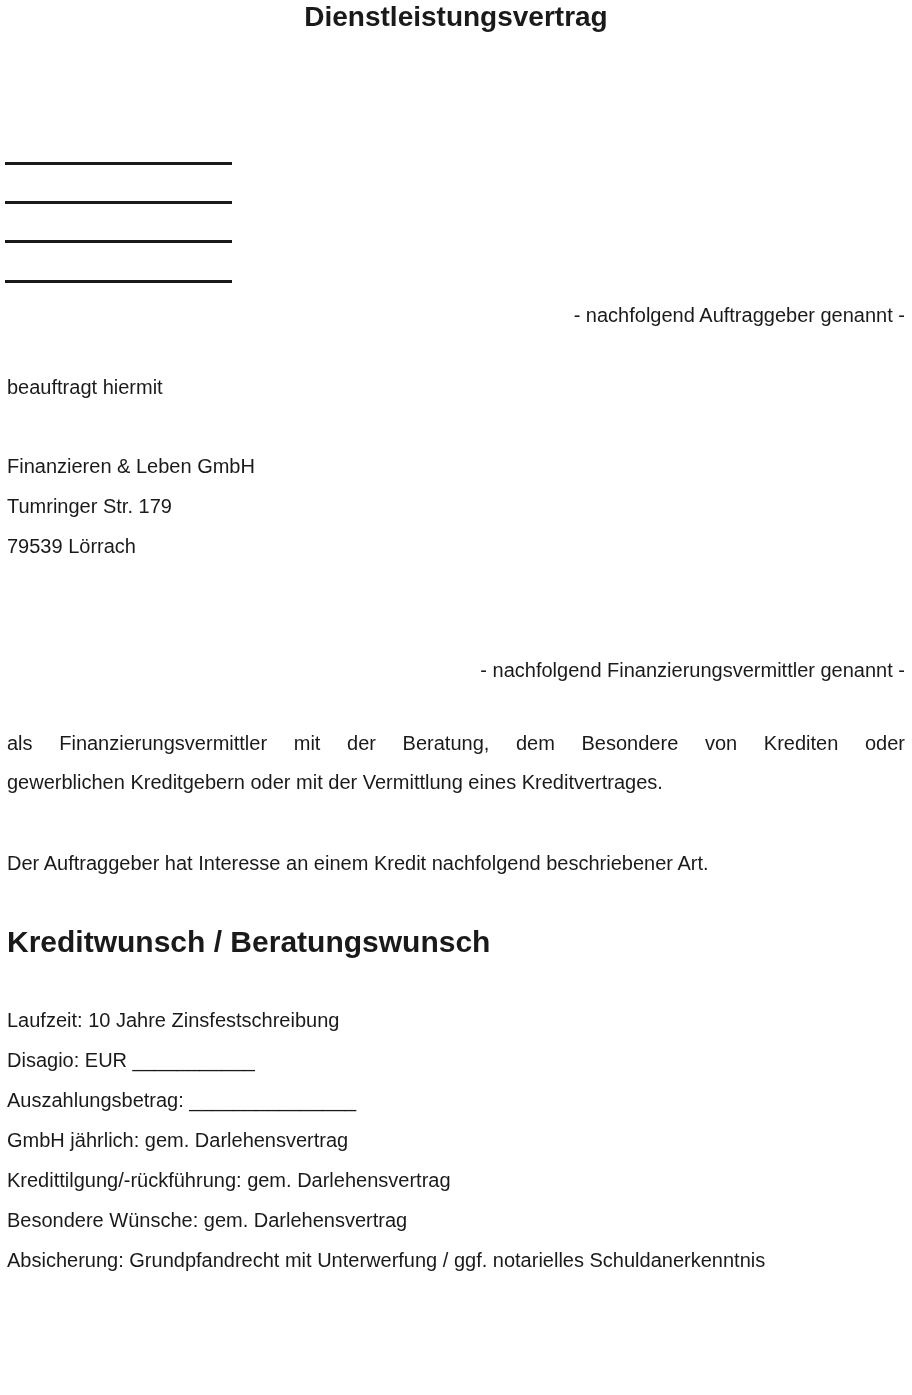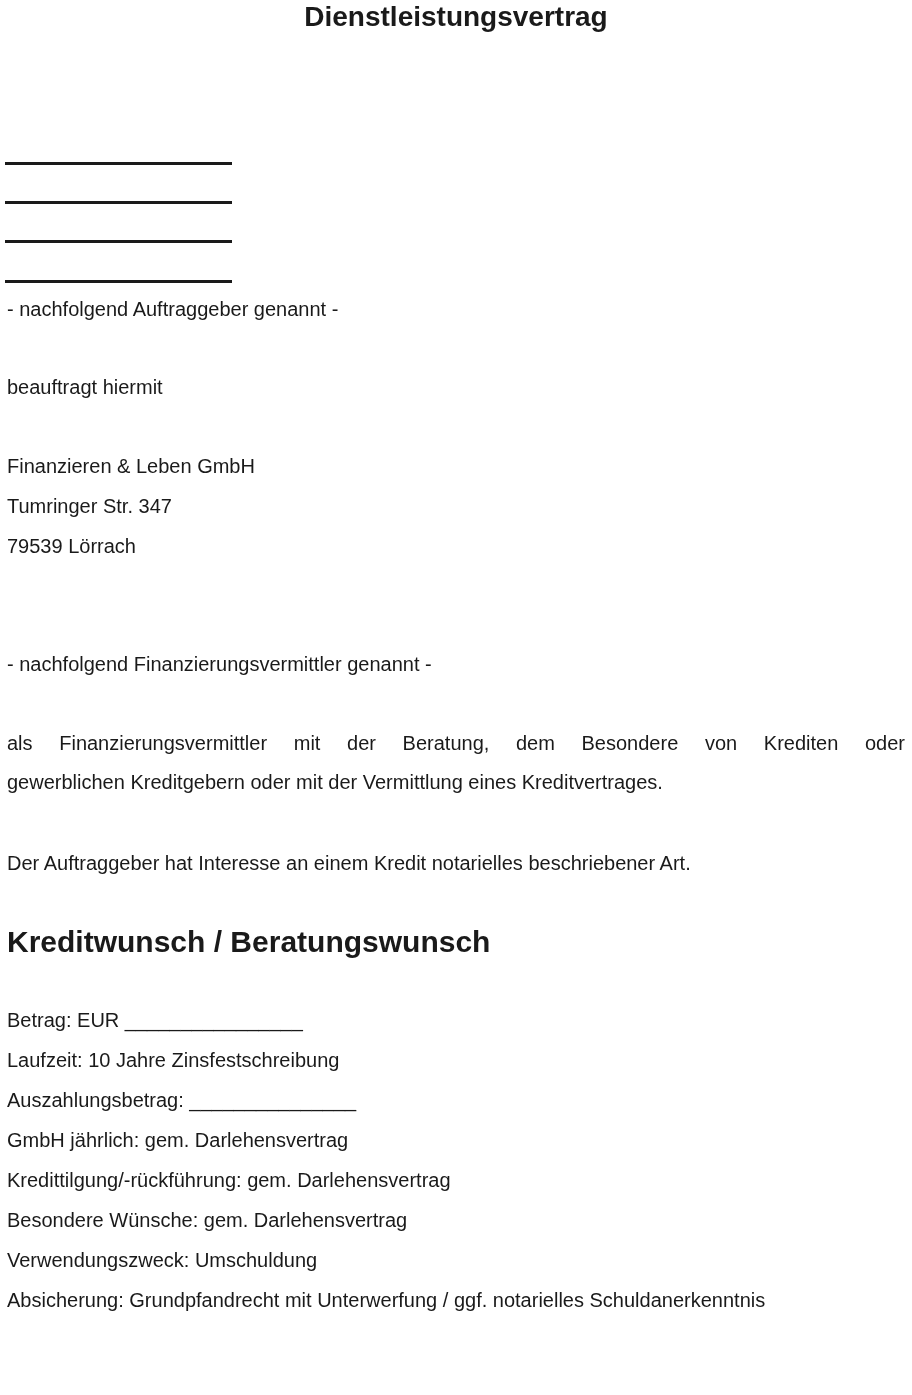--- a/index.html
+++ b/index.html
@@ -25,21 +25,21 @@
   .fill-line {
     left: 5px;
     width: 227px;
     height: 0;
     border-top: 3px solid #1a1a1a;
   }
   .fill-line-1 { top: 162px; }
   .fill-line-2 { top: 201px; }
   .fill-line-3 { top: 240px; }
   .fill-line-4 { top: 280px; }
-  .right-line { left: 7px; right: 7px; text-align: left; line-height: 24px; }
+  .right-line { left: 7px; right: 7px; text-align: right; line-height: 24px; margin-top: 6px; }
   .left-line { left: 7px; line-height: 24px; text-align: right; }
   .client-designation { top: 297px; }
   .commission-line { top: 375px; }
   .contractor-block { top: 446px; left: 7px; line-height: 40px; }
   .contractor-designation { top: 652px; }
   .scope-paragraph { top: 724px; left: 7px; width: 898px; line-height: 39px; }
   .scope-line-just { text-align: justify; text-align-last: justify; }
   .interest-line { top: 851px; }
   .section-heading { top: 930px; left: 7px; font-weight: bold; line-height: 24px; }
   .details-list { top: 1000px; left: 7px; width: 898px; line-height: 40px; }
@@ -57,39 +57,38 @@
     <div class="abs fill-line fill-line-3"></div>
     <div class="abs fill-line fill-line-4"></div>
   </div>
 
   <div class="abs right-line client-designation">- nachfolgend Auftraggeber genannt -</div>
 
   <div class="abs left-line commission-line">beauftragt hiermit</div>
 
   <div class="abs contractor-block">
     <div>Finanzieren &amp; Leben GmbH</div>
-    <div>Tumringer Str. 347</div>
+    <div>Tumringer Str. 179</div>
     <div>79539 Lörrach</div>
   </div>
 
   <div class="abs right-line contractor-designation">- nachfolgend Finanzierungsvermittler genannt -</div>
 
   <div class="abs scope-paragraph">
     <div class="scope-line-just">als Finanzierungsvermittler mit der Beratung, dem Besondere von Krediten oder</div>
     <div>gewerblichen Kreditgebern oder mit der Vermittlung eines Kreditvertrages.</div>
   </div>
 
-  <div class="abs left-line interest-line">Der Auftraggeber hat Interesse an einem Kredit notarielles beschriebener Art.</div>
+  <div class="abs left-line interest-line">Der Auftraggeber hat Interesse an einem Kredit nachfolgend beschriebener Art.</div>
 
   <h2 class="abs section-heading">Kreditwunsch / Beratungswunsch</h2>
 
   <div class="abs details-list">
-    <div>Betrag: EUR ________________</div>
     <div>Laufzeit: 10 Jahre Zinsfestschreibung</div>
+    <div>Disagio: EUR ___________</div>
     <div>Auszahlungsbetrag: _______________</div>
     <div>GmbH jährlich: gem. Darlehensvertrag</div>
     <div>Kredittilgung/-rückführung: gem. Darlehensvertrag</div>
     <div>Besondere Wünsche: gem. Darlehensvertrag</div>
-    <div>Verwendungszweck: Umschuldung</div>
     <div>Absicherung: Grundpfandrecht mit Unterwerfung / ggf. notarielles Schuldanerkenntnis</div>
   </div>
 
 </div>
 
 </body></html>

